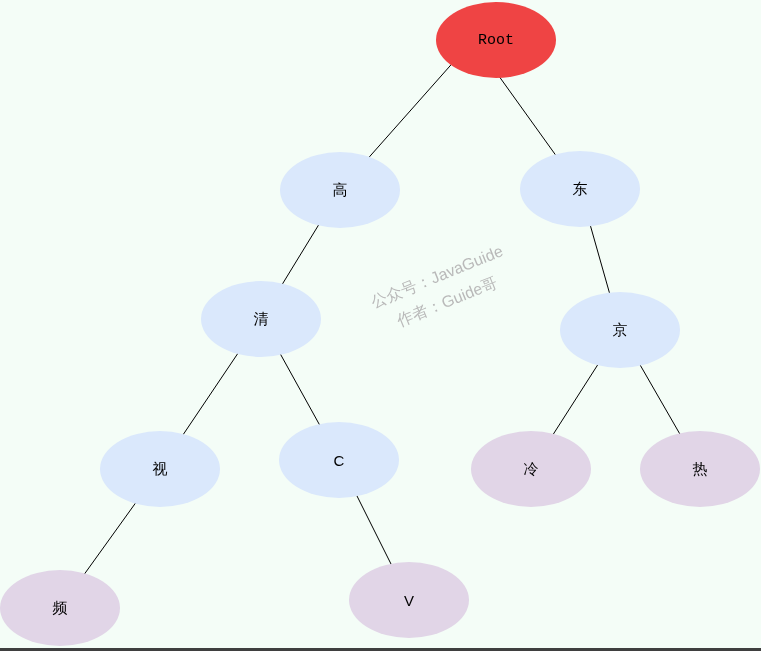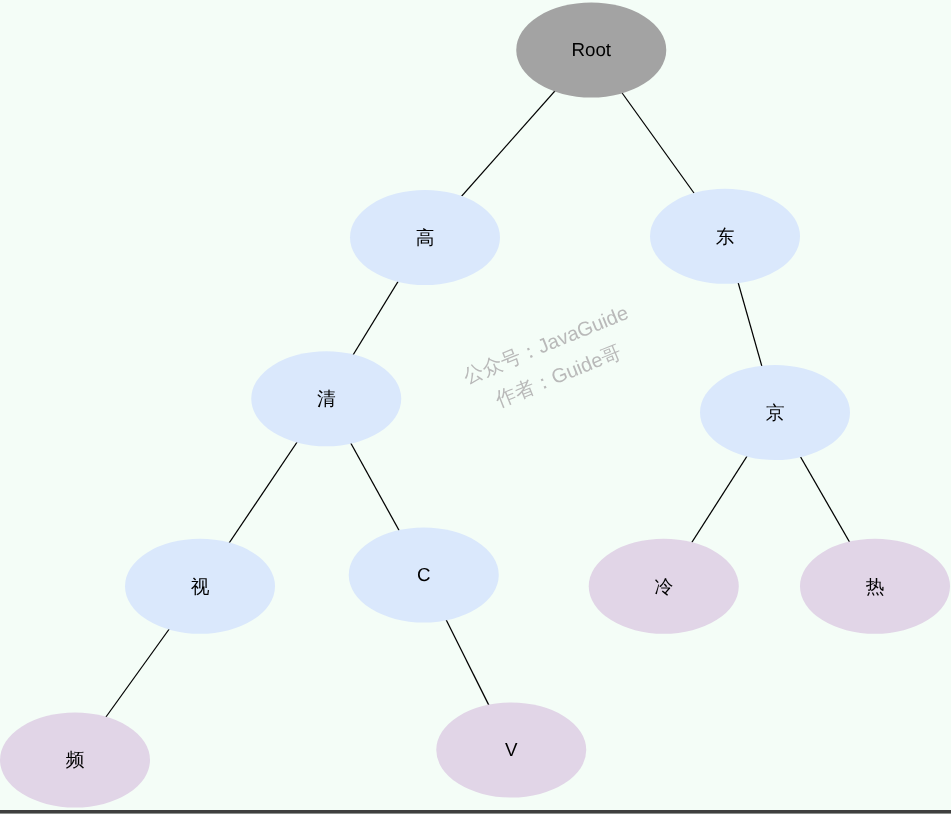--- a/index.html
+++ b/index.html
@@ -56,21 +56,21 @@
       <line x1="620" y1="330" x2="531" y2="469" stroke="#000000" stroke-width="1"></line>
       <line x1="620" y1="330" x2="700" y2="469" stroke="#000000" stroke-width="1"></line>
     </svg>
 
   <div id="watermark" style="color: rgb(185, 185, 185);">
     <span class="wm-line">公众号：JavaGuide</span>
     <span class="wm-line">作者：Guide哥</span>
   </div>
 
   <div id="nodes">
-      <div class="tree-node" style="left: 413px; top: 2px; background: #a3a3a3; color: rgb(0, 0, 0);">Root</div>
+      <div class="tree-node" style="left: 436px; top: 2px; background: #ef4444; color: rgb(0, 0, 0); font-family: Liberation Mono, monospace;">Root</div>
       <div class="tree-node" style="left: 280px; top: 152px; background: rgb(218, 232, 252); color: rgb(0, 0, 0);">高</div>
       <div class="tree-node" style="left: 520px; top: 151px; background: rgb(218, 232, 252); color: rgb(0, 0, 0);">东</div>
       <div class="tree-node" style="left: 201px; top: 281px; background: rgb(218, 232, 252); color: rgb(0, 0, 0);">清</div>
       <div class="tree-node" style="left: 560px; top: 292px; background: rgb(218, 232, 252); color: rgb(0, 0, 0);">京</div>
       <div class="tree-node" style="left: 100px; top: 431px; background: rgb(218, 232, 252); color: rgb(0, 0, 0);">视</div>
       <div class="tree-node" style="left: 279px; top: 422px; background: rgb(218, 232, 252); color: rgb(0, 0, 0);">C</div>
       <div class="tree-node" style="left: 471px; top: 431px; background: rgb(225, 213, 231); color: rgb(0, 0, 0);">冷</div>
       <div class="tree-node" style="left: 640px; top: 431px; background: rgb(225, 213, 231); color: rgb(0, 0, 0);">热</div>
       <div class="tree-node" style="left: 0px; top: 570px; background: rgb(225, 213, 231); color: rgb(0, 0, 0);">频</div>
       <div class="tree-node" style="left: 349px; top: 562px; background: rgb(225, 213, 231); color: rgb(0, 0, 0);">V</div>

